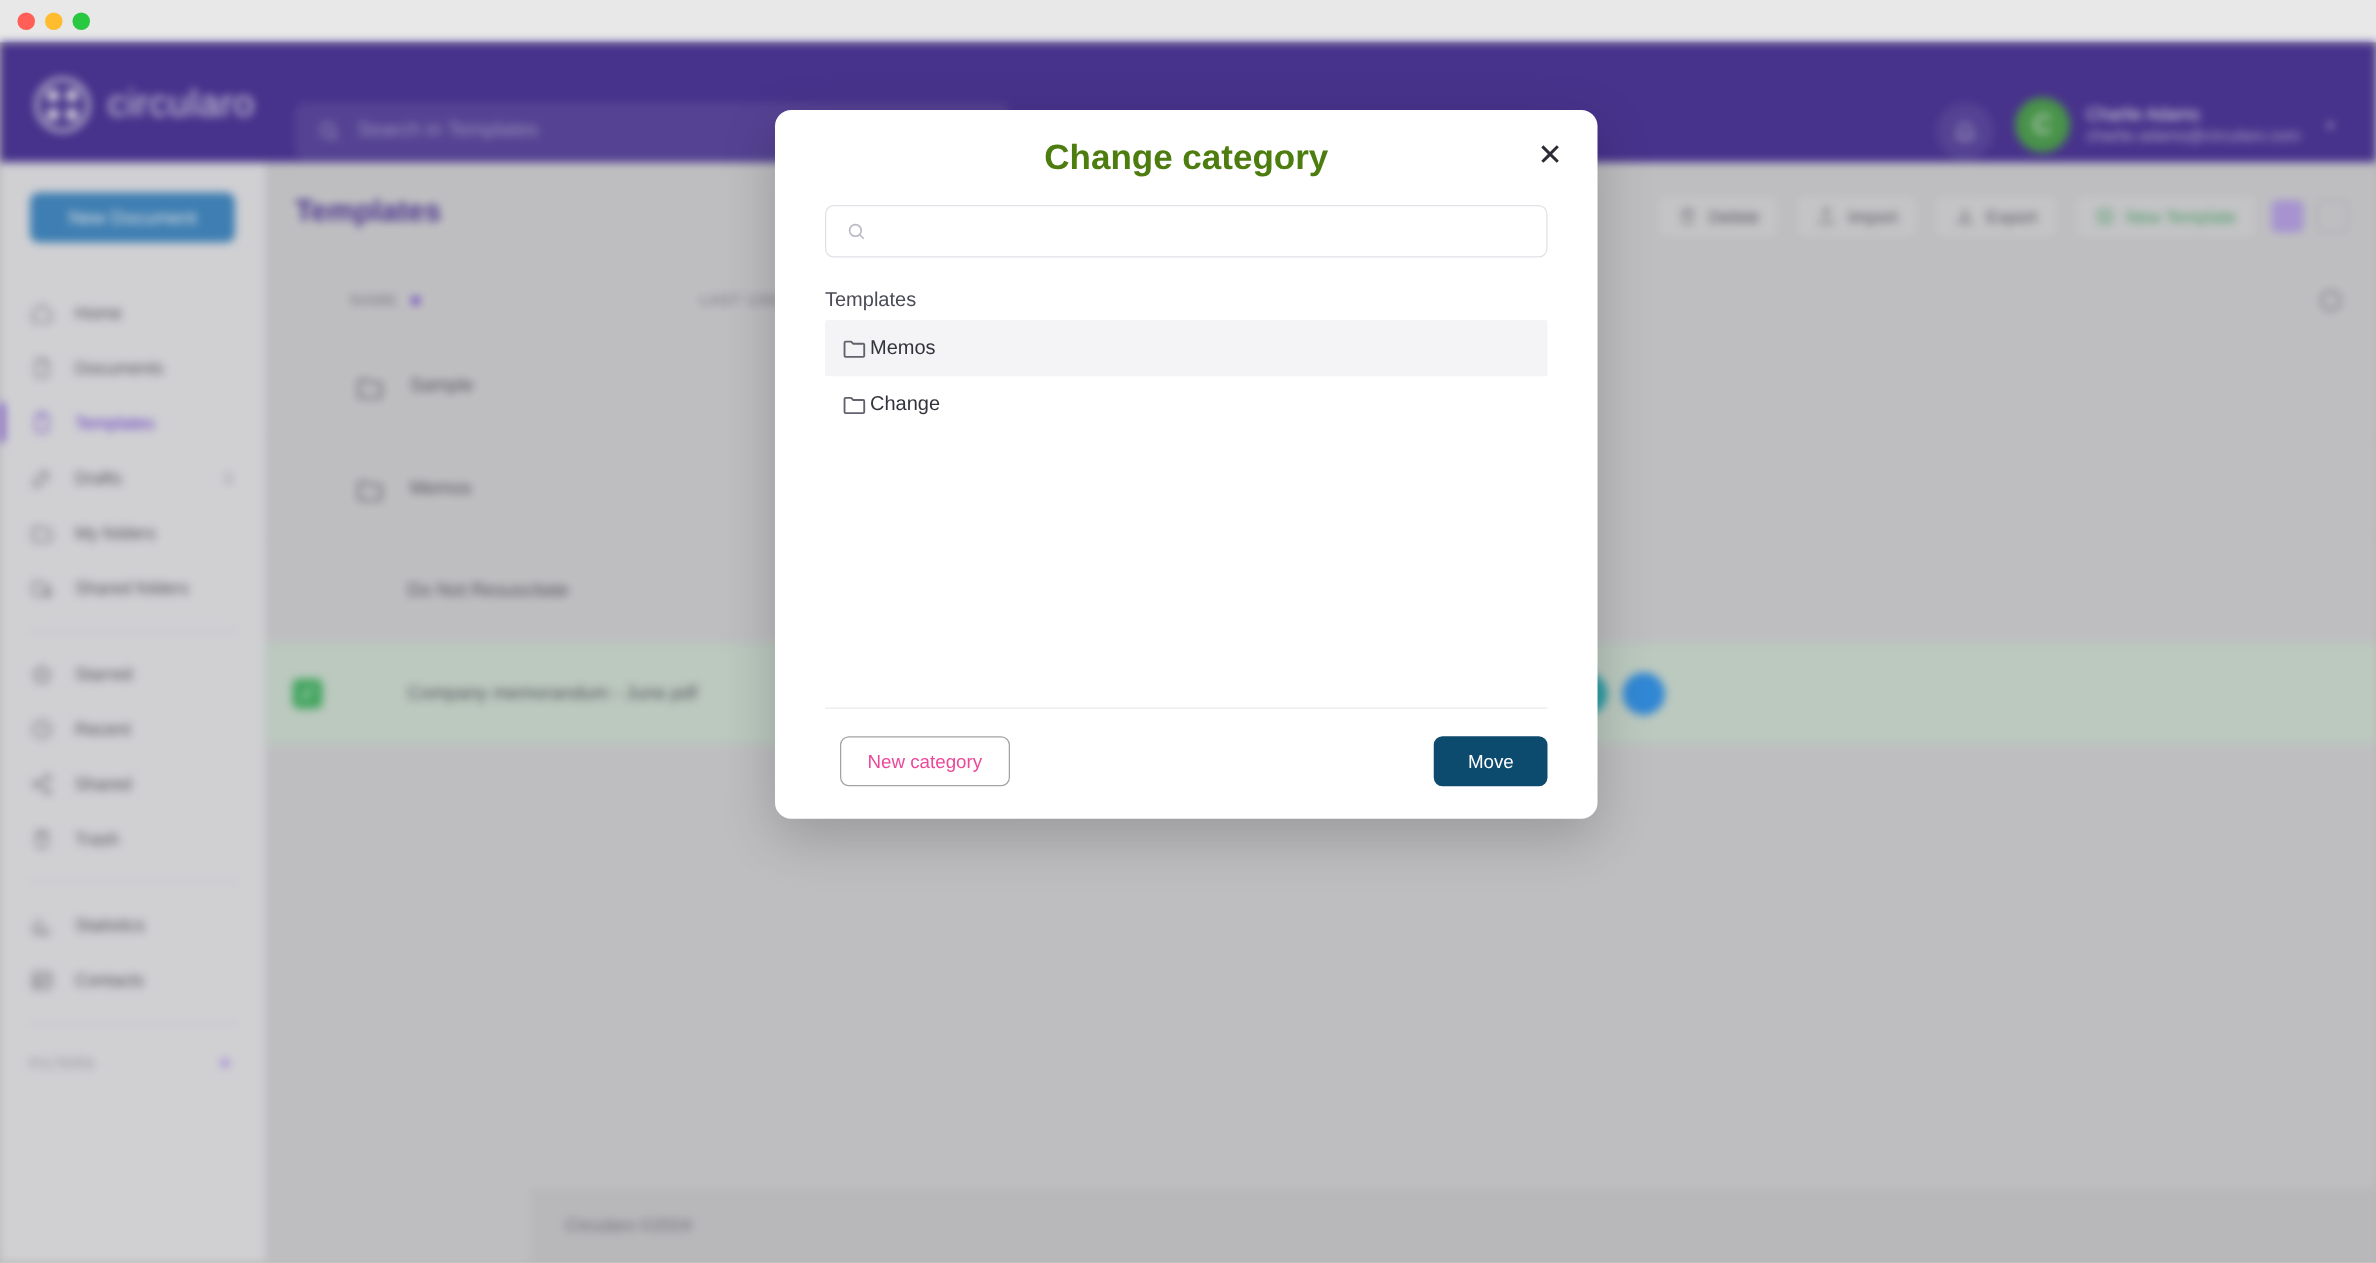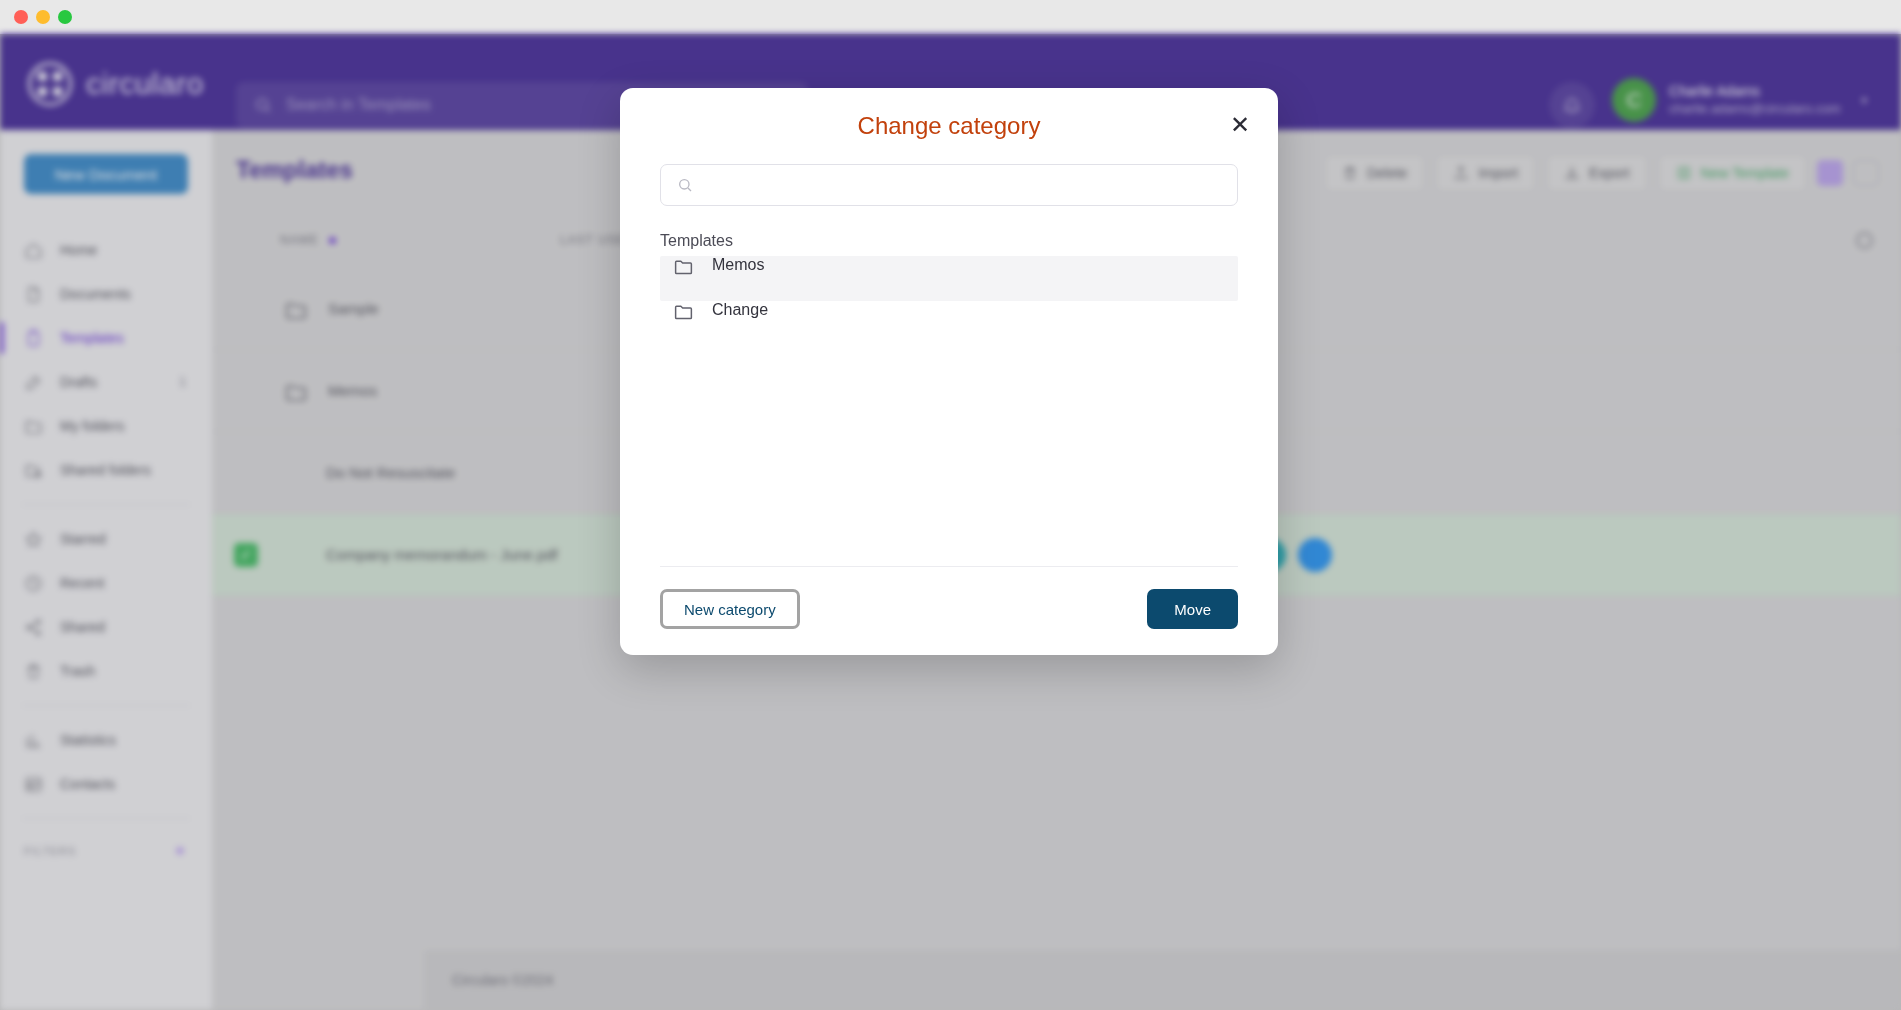--- a/index.html
+++ b/index.html
@@ -139,46 +139,46 @@
   
   .scrim { position: absolute; inset: 34px 0 0 0; background: rgba(120,120,125,.22); }
 
   .modal {
     position: absolute; left: 620px; top: 88px; width: 658px; height: 567px;
     background: #ffffff; border-radius: 13px;
     box-shadow: 0 14px 44px rgba(0,0,0,.20);
     display: flex; flex-direction: column;
   }
   .modal-head { position: relative; height: 76px; display:flex; align-items:center; justify-content:center; }
-  .modal-title { color: #c2410c; font-size: 24px; font-weight: normal; }
+  .modal-title { color: #4d7c0f; font-size: 28px; font-weight: bold; }
   .modal-close {
     position: absolute; right: 26px; top: 26px; width: 24px; height: 24px;
     color: #2b2b35; font-size: 24px; line-height: 22px; text-align: center; cursor: pointer;
   }
   .modal-search {
     margin: 0 40px; height: 42px; border: 1px solid #e1e1e8; border-radius: 7px;
     display: flex; align-items: center; gap: 12px; padding: 0 16px;
   }
   .modal-search input {
     border: none; outline: none; flex: 1; font-size: 15px; font-family: "Liberation Sans", sans-serif; color: #33333c;
   }
   .group-label { margin: 26px 40px 6px; color: #4b4b56; font-size: 16px; }
   .catlist { flex: 1; overflow: auto; }
   .catrow {
-    height: 45px; margin: 0 40px; display: flex; gap: 18px;
+    height: 45px; margin: 0 40px; display: flex; align-items: center; gap: 2px;
     padding-left: 13px; color: #33333d; font-size: 16px; cursor: pointer; border-radius: 2px;
   }
   .catrow.hover { background: #f4f4f6; }
   .modal-foot {
     border-top: 1px solid #ececf0; margin: 0 40px; padding: 22px 0 26px;
     display: flex; align-items: center; justify-content: space-between;
   }
   .btn-outline {
-    height: 40px; padding: 0 21px; border: 3px solid #a3a3a3; border-radius: 7px; background: #fff;
-    color: #0c4a6e; font-size: 15px; font-family: "Liberation Sans", sans-serif; cursor: pointer;
+    height: 40px; padding: 0 21px; border: 1px solid #a3a3a3; border-radius: 7px; background: #fff;
+    color: #ec4899; font-size: 15px; font-family: "Liberation Sans", sans-serif; cursor: pointer; margin-left: 12px;
   }
   .btn-move {
     height: 40px; padding: 0 27px; border: none; border-radius: 7px; background: #0c4a6e;
     color: #ffffff; font-size: 15px; font-family: "Liberation Sans", sans-serif; cursor: pointer;
   }
   svg { display: block; }
 </style>
 </head>
 <body>
 

